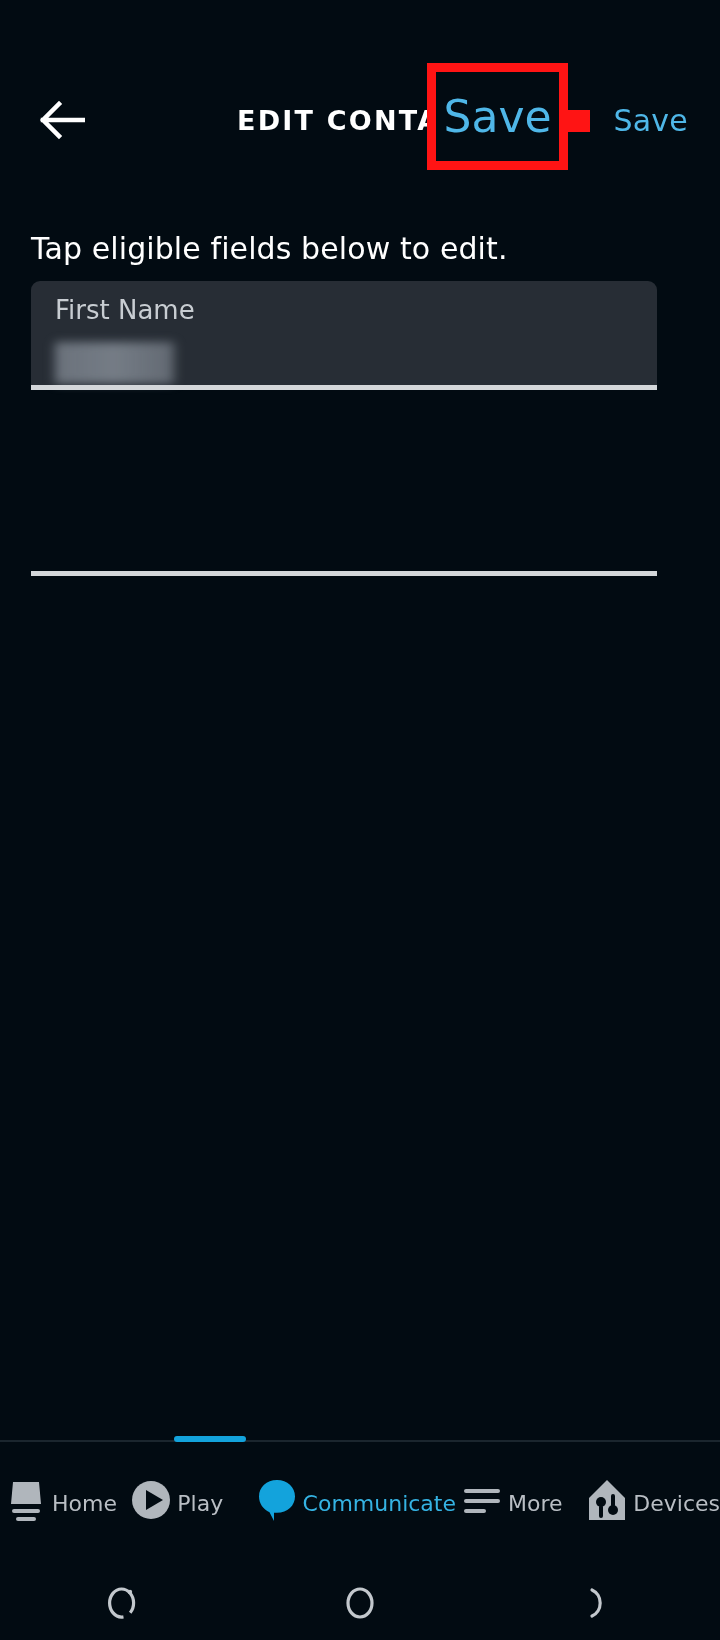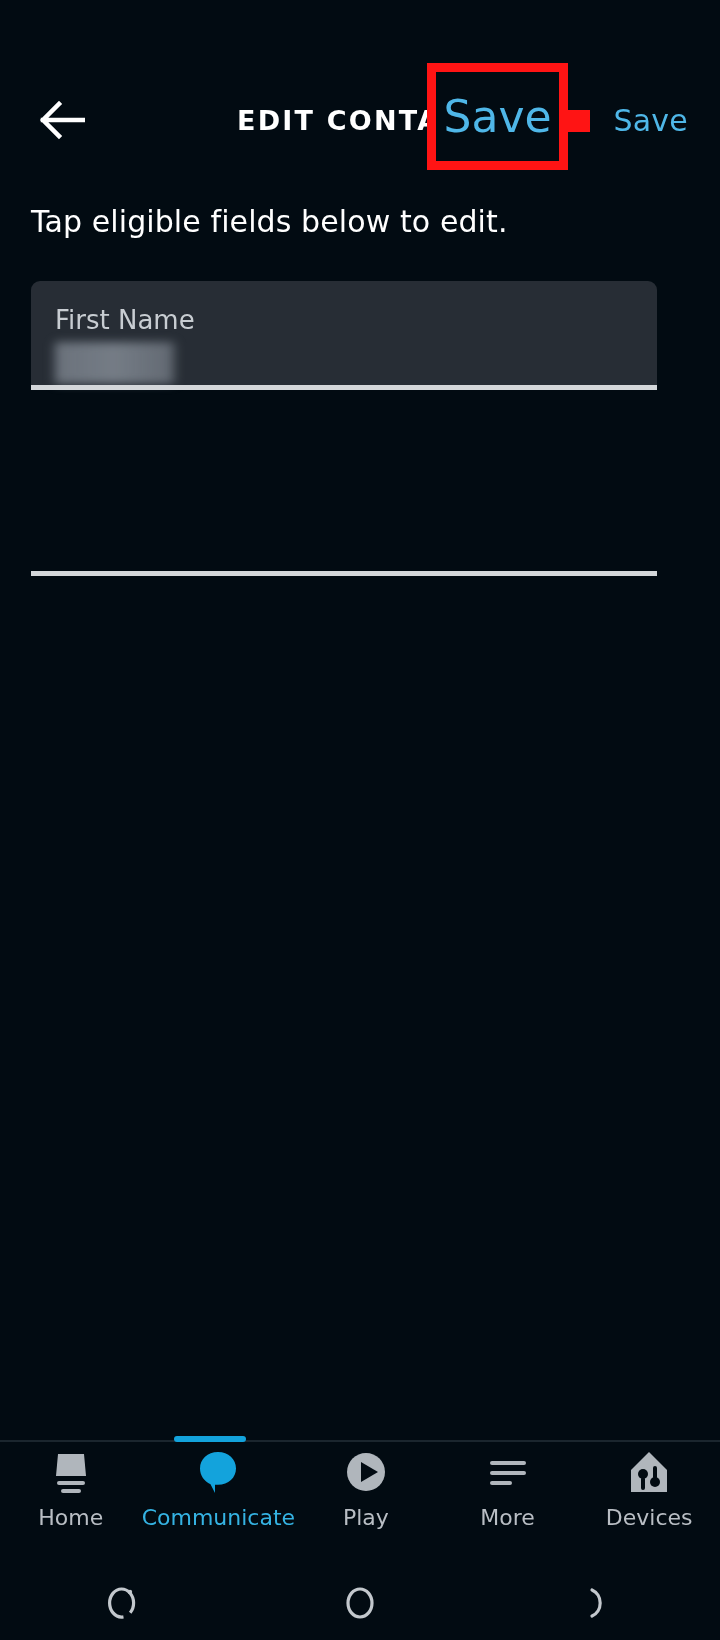--- a/index.html
+++ b/index.html
@@ -45,34 +45,34 @@
   .annot-label{
     color:#4fb7e8; font-size:44px; line-height:1; white-space:nowrap;
   }
   .annot-connector{
     position:absolute; left:568px; top:110px; width:22px; height:22px;
     background:#ff1414; z-index:39;
   }
 
   
   .instruction{
-    position:absolute; left:31px; top:204px;
+    position:absolute; left:31px; top:231px;
     color:#ffffff; font-size:30px; letter-spacing:0.1px;
   }
 
   
   .field{
     position:absolute; left:31px; width:626px;
     background:#272d35;
     border-radius:9px 9px 0 0;
   }
   .field-1{ top:281px; height:105px; }
   .field-2{ top:467px; height:105px; }
   .field-label{
-    position:absolute; left:24px; top:24px;
+    position:absolute; left:24px; top:14px;
     color:#c8cdd2; font-size:26px;
   }
   .field-value-redacted{
     position:absolute; left:20px; top:61px;
     height:42px;
     border-radius:4px;
     background:linear-gradient(90deg,
       rgba(150,158,168,0) 0%,
       rgba(150,158,168,0.62) 6%,
       rgba(150,158,168,0.70) 50%,
@@ -97,22 +97,22 @@
   .tab-active-indicator{
     position:absolute; top:1436px; left:174px; width:72px; height:6px;
     background:#13a3dc; border-radius:3px; z-index:5;
   }
   .tabbar{
     position:absolute; left:0; top:1442px; width:720px; height:120px;
     display:flex; align-items:flex-start;
   }
   .tab{
     flex:1 1 20%;
-    display:flex; flex-direction:column; align-items:center;
-    padding-top:4px; cursor:pointer;justify-content:center;
+    display:flex; align-items:center;
+    padding-top:32px; cursor:pointer;
   }
   .tab-icon{ height:52px; display:flex; align-items:center; justify-content:center; }
   .tab-label{ margin-top:7px; font-size:22px; color:#b9bec4; }
   .tab.active .tab-label{ color:#35b3e3; }
 
   
   .sysnav{
     position:absolute; left:0; top:1570px; width:720px; height:70px;
     display:flex; align-items:center; justify-content:space-around;
   }
@@ -162,39 +162,39 @@
       <span class="tab-icon">
         <svg width="52" height="48" viewBox="0 0 52 48">
           <path d="M13 6 H39 L41 28 H11 Z" fill="#b0b6bc"></path>
           <rect x="12" y="33" width="28" height="4" rx="2" fill="#b0b6bc"></rect>
           <rect x="16" y="41" width="20" height="4" rx="2" fill="#b0b6bc"></rect>
         </svg>
       </span>
       <span class="tab-label">Home</span>
     </div>
 
+    <div class="tab">
+      <span class="tab-icon">
+        <svg width="52" height="48" viewBox="0 0 52 48">
+          <circle cx="26" cy="24" r="19" fill="#b0b6bc"></circle>
+          <path d="M21 14 L38 24 L21 34 Z" fill="#020b12"></path>
+        </svg>
+      </span>
+      <span class="tab-label">Play</span>
+    </div>
+
     <div class="tab active">
       <span class="tab-icon">
         <svg width="52" height="48" viewBox="0 0 52 48">
           <path d="M26 4 C36.5 4 44 11.4 44 20.4 C44 29.4 36.5 36.8 26 36.8
                    L23 36.8 L23 45 L18.5 36.2 C12.2 33.3 8 27.3 8 20.4
                    C8 11.4 15.5 4 26 4 Z" fill="#13a3dc"></path>
         </svg>
       </span>
       <span class="tab-label">Communicate</span>
-    </div>
-
-    <div class="tab">
-      <span class="tab-icon">
-        <svg width="52" height="48" viewBox="0 0 52 48">
-          <circle cx="26" cy="24" r="19" fill="#b0b6bc"></circle>
-          <path d="M21 14 L38 24 L21 34 Z" fill="#020b12"></path>
-        </svg>
-      </span>
-      <span class="tab-label">Play</span>
     </div>
 
     <div class="tab">
       <span class="tab-icon">
         <svg width="52" height="48" viewBox="0 0 52 48">
           <rect x="8" y="13" width="36" height="4" rx="2" fill="#b0b6bc"></rect>
           <rect x="8" y="23" width="36" height="4" rx="2" fill="#b0b6bc"></rect>
           <rect x="8" y="33" width="22" height="4" rx="2" fill="#b0b6bc"></rect>
         </svg>
       </span>

